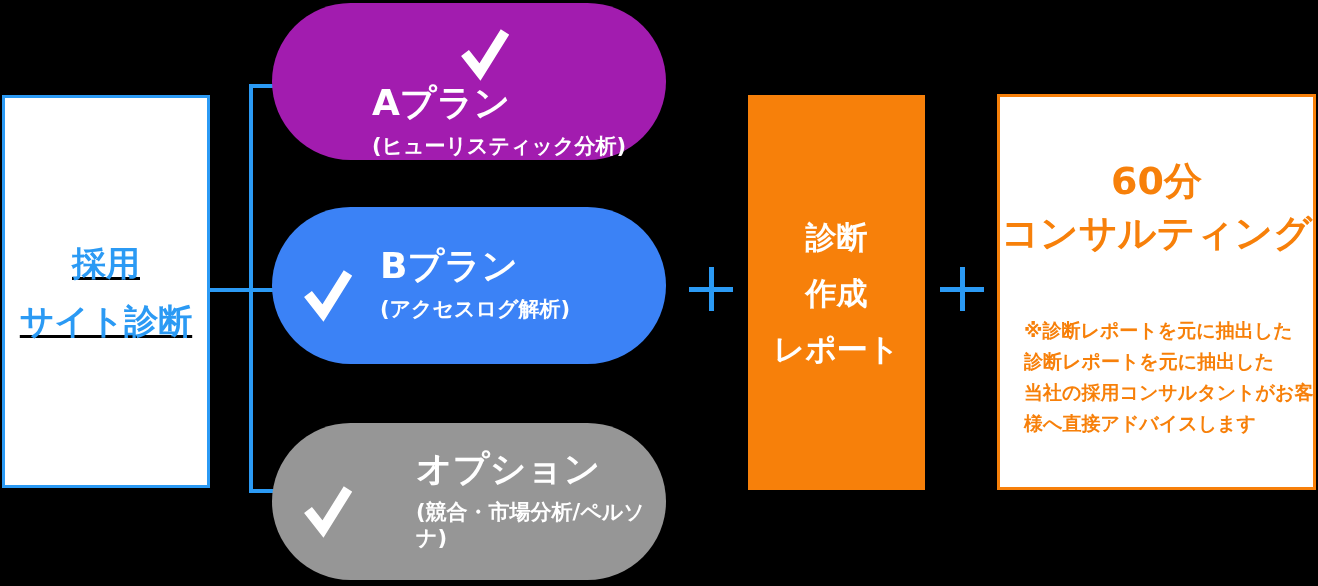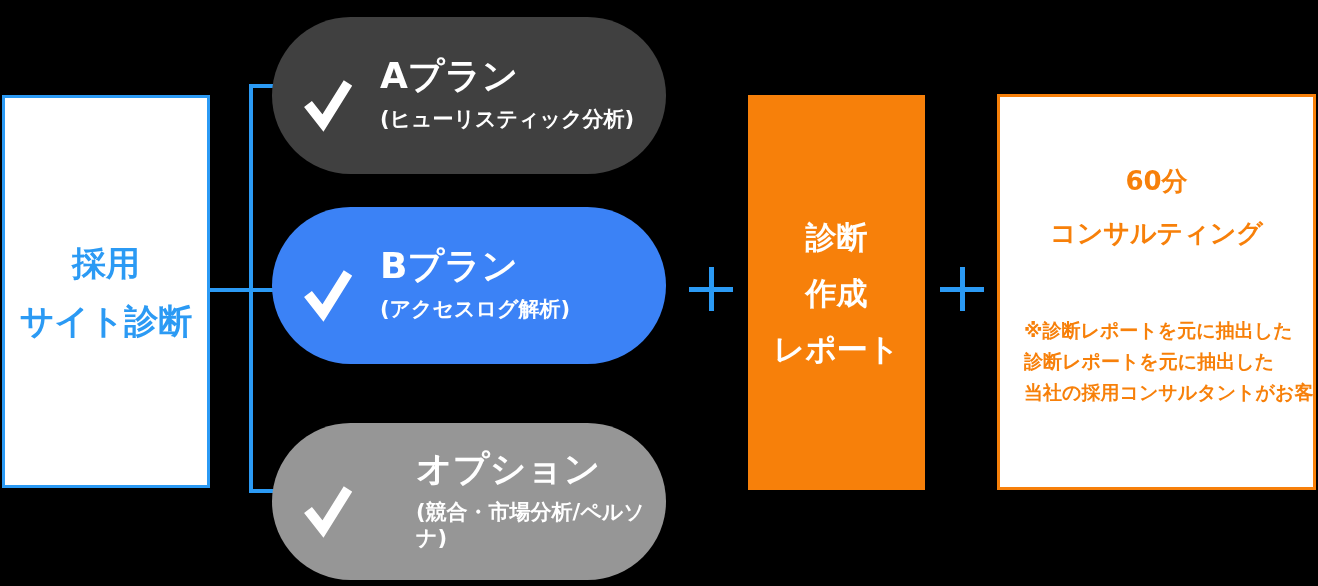--- a/index.html
+++ b/index.html
@@ -15,30 +15,30 @@
   .line{position:absolute;background:#2b9af4;}
   .vline{left:249px;top:84px;width:4px;height:409px;}
   .hline-top{left:249px;top:84px;width:50px;height:4px;}
   .hline-mid{left:210px;top:288px;width:90px;height:4px;}
   .hline-bot{left:249px;top:489px;width:50px;height:4px;}
 
   
   .left-box{
     position:absolute;left:2px;top:95px;width:208px;height:393px;
     background:#fff;border:3px solid #2b9af4;box-sizing:border-box;
-    display:flex;flex-direction:column;justify-content:center;align-items:center;
+    display:flex;flex-direction:column;justify-content:center;align-items:center;text-decoration:underline;
   }
   .left-box .ln{color:#2b9af4;font-size:34px;line-height:58px;text-align:center;}
 
   
   .pill{
     position:absolute;left:272px;width:394px;height:157px;border-radius:79px;
     display:flex;align-items:center;padding-left:32px;box-sizing:border-box;
   }
-  .pill-a{top:17px;background:#404040;}
+  .pill-a{top:3px;background:#a21caf;flex-direction:column;}
   .pill-b{top:207px;background:#3b82f6;}
   .pill-c{top:423px;background:#969696;gap:36px;}
   .check{flex:0 0 auto;margin-top:22px;}
   .pill-text{margin-left:28px;margin-top:-6px;}
   .pill-title{color:#fff;font-size:36px;line-height:44px;}
   .pill-sub{color:#fff;font-size:21px;line-height:26px;margin-top:8px;}
 
   
   .plus{position:absolute;width:44px;height:44px;}
   .plus-1{left:689px;top:267px;}
@@ -53,21 +53,21 @@
     display:flex;flex-direction:column;justify-content:center;align-items:center;
   }
   .report-box .ln{color:#fff;font-size:31px;line-height:56px;text-align:center;}
 
   
   .consult-box{
     position:absolute;left:997px;top:94px;width:319px;height:396px;
     background:#fff;border:3px solid #f7800a;box-sizing:border-box;
   }
   .consult-title{position:absolute;top:58px;left:0;right:0;text-align:center;}
-  .consult-title .ln{color:#f7800a;font-size:26px;line-height:52px;}
+  .consult-title .ln{color:#f7800a;font-size:38px;line-height:52px;}
   .consult-note{position:absolute;top:218px;left:24px;right:28px;}
   .consult-note .ln{color:#f7800a;font-size:19px;line-height:31px;white-space:nowrap;}
 </style>
 </head>
 <body>
 
 <div class="canvas">
 
   <div class="line vline"></div>
   <div class="line hline-top"></div>
@@ -127,16 +127,17 @@
 
   <div class="consult-box">
     <div class="consult-title">
       <div class="ln">60分</div>
       <div class="ln">コンサルティング</div>
     </div>
     <div class="consult-note">
       <div class="ln">※診断レポートを元に抽出した</div>
       <div class="ln">診断レポートを元に抽出した</div>
       <div class="ln">当社の採用コンサルタントがお客</div>
+      <div class="ln">様へ直接アドバイスします</div>
     </div>
   </div>
 
 </div>
 
 </body></html>

